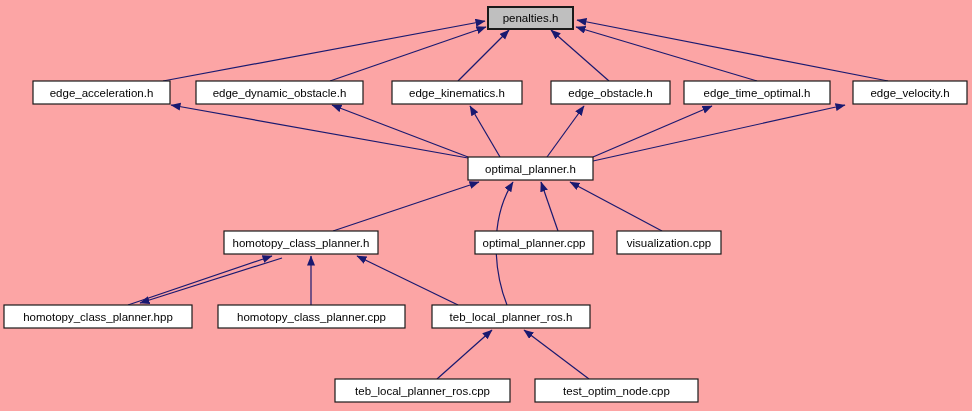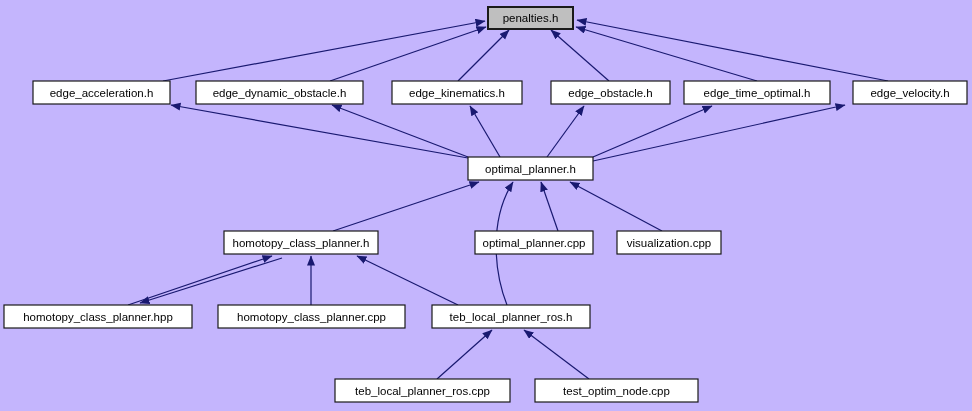--- a/index.html
+++ b/index.html
@@ -5,21 +5,21 @@
   html, body {
     margin: 0;
     padding: 0;
     background: #ffffff;
     font-family: "Liberation Sans", "DejaVu Sans", sans-serif;
   }
   .canvas {
     position: relative;
     width: 972px;
     height: 411px;
-    background: #c4b5fd;
+    background: #fca5a5;
     overflow: hidden;
   }
   svg text {
     font-family: "Liberation Sans", "DejaVu Sans", sans-serif;
     font-size: 11.5px;
   }
   svg g[data-interactable="true"] { cursor: pointer; }
 </style>
 </head>
 <body>

